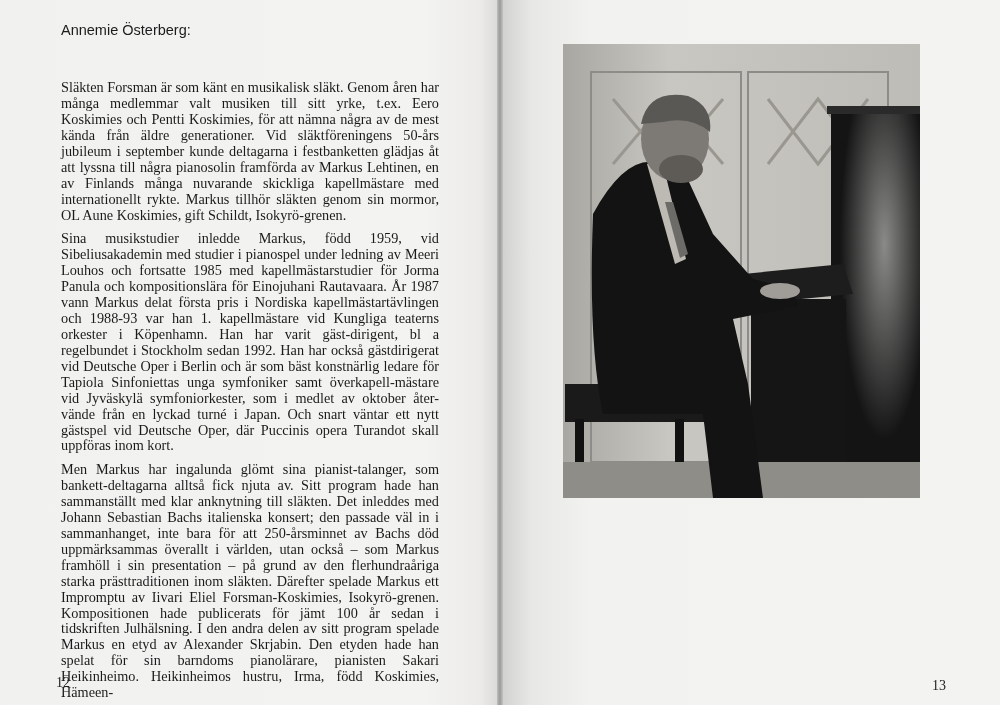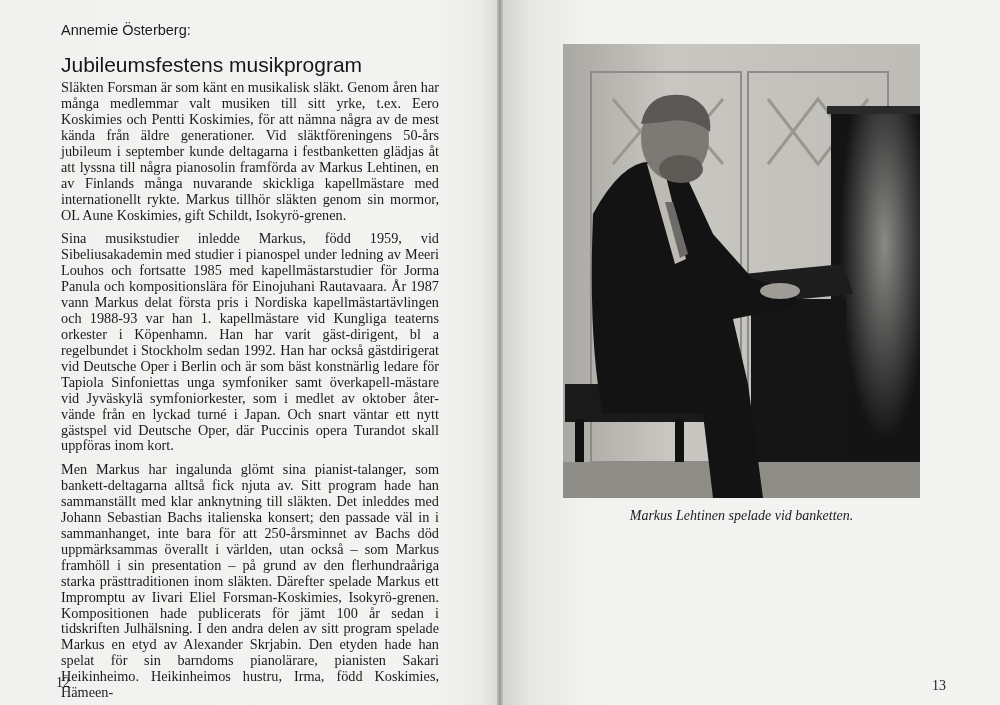--- a/index.html
+++ b/index.html
@@ -45,21 +45,20 @@
     position: absolute; left: 563px; top: 508px; width: 357px; text-align: center;
     font-family: "Liberation Serif", serif; font-style: italic; font-size: 14px; color: #1a1a1a;
   }
 </style>
 </head>
 <body>
 
 <div class="spread">
   <div class="page-left">
     <div class="author">Annemie Österberg:</div>
-    <div class="title">Jubileumsfestens musikprogram</div>
     <div class="body-text">
       <p>Släkten Forsman är som känt en musikalisk släkt. Genom åren har många medlemmar valt musiken till sitt yrke, t.ex. Eero Koskimies och Pentti Koskimies, för att nämna några av de mest kända från äldre generationer. Vid släktföreningens 50-års jubileum i september kunde deltagarna i festbanketten glädjas åt att lyssna till några pianosolin framförda av Markus Lehtinen, en av Finlands många nuvarande skickliga kapellmästare med internationellt rykte. Markus tillhör släkten genom sin mormor, OL Aune Koskimies, gift Schildt, Isokyrö-grenen.</p>
       <p>Sina musikstudier inledde Markus, född 1959, vid Sibeliusakademin med studier i pianospel under ledning av Meeri Louhos och fortsatte 1985 med kapellmästarstudier för Jorma Panula och kompositionslära för Einojuhani Rautavaara. År 1987 vann Markus delat första pris i Nordiska kapellmästartävlingen och 1988-93 var han 1. kapellmästare vid Kungliga teaterns orkester i Köpenhamn. Han har varit gäst-dirigent, bl a regelbundet i Stockholm sedan 1992. Han har också gästdirigerat vid Deutsche Oper i Berlin och är som bäst konstnärlig ledare för Tapiola Sinfoniettas unga symfoniker samt överkapell-mästare vid Jyväskylä symfoniorkester, som i medlet av oktober åter-vände från en lyckad turné i Japan. Och snart väntar ett nytt gästspel vid Deutsche Oper, där Puccinis opera Turandot skall uppföras inom kort.</p>
       <p>Men Markus har ingalunda glömt sina pianist-talanger, som bankett-deltagarna alltså fick njuta av. Sitt program hade han sammanställt med klar anknytning till släkten. Det inleddes med Johann Sebastian Bachs italienska konsert; den passade väl in i sammanhanget, inte bara för att 250-årsminnet av Bachs död uppmärksammas överallt i världen, utan också – som Markus framhöll i sin presentation – på grund av den flerhundraåriga starka prästtraditionen inom släkten. Därefter spelade Markus ett Impromptu av Iivari Eliel Forsman-Koskimies, Isokyrö-grenen. Kompositionen hade publicerats för jämt 100 år sedan i tidskriften Julhälsning. I den andra delen av sitt program spelade Markus en etyd av Alexander Skrjabin. Den etyden hade han spelat för sin barndoms pianolärare, pianisten Sakari Heikinheimo. Heikinheimos hustru, Irma, född Koskimies, Hämeen-</p>
     </div>
     <div class="page-num left">12</div>
   </div>
 
   <div class="page-right"></div>
   <div class="gutter"></div>
@@ -101,15 +100,14 @@
       <polygon points="102,158 110,158 125,210 117,214" fill="#6d6b68"></polygon>
 
       <ellipse cx="217" cy="247" rx="20" ry="8" fill="#a09d98"></ellipse>
 
       <ellipse cx="112" cy="95" rx="34" ry="42" fill="#7d7a76"></ellipse>
       <path d="M78 80 Q85 45 125 52 Q150 62 147 88 Q128 72 100 78 Z" fill="#5a5855"></path>
       <ellipse cx="118" cy="125" rx="22" ry="14" fill="#5e5b57"></ellipse>
     </svg>
   </div>
 
-  <div class="caption">Markus Lehtinen spelade vid banketten.</div>
   <div class="page-num right">13</div>
 </div>
 
 </body></html>

